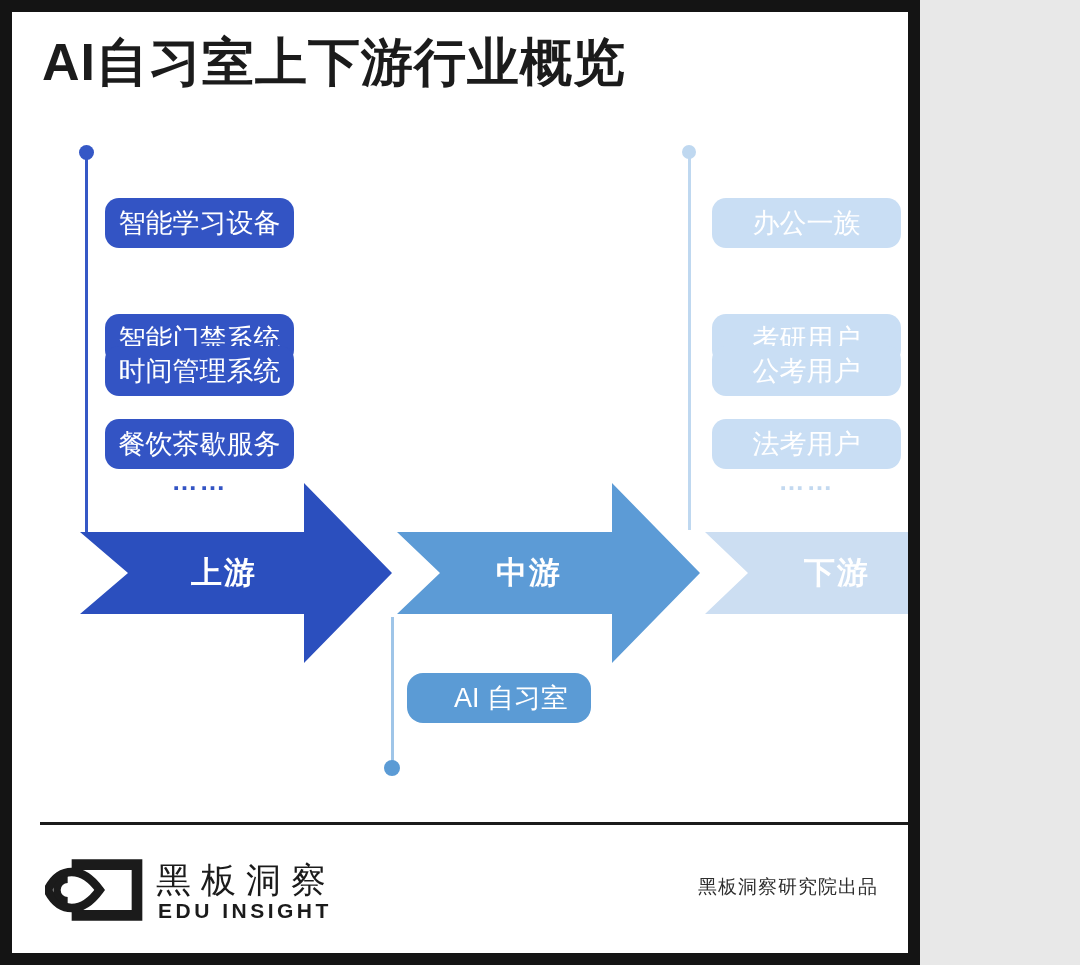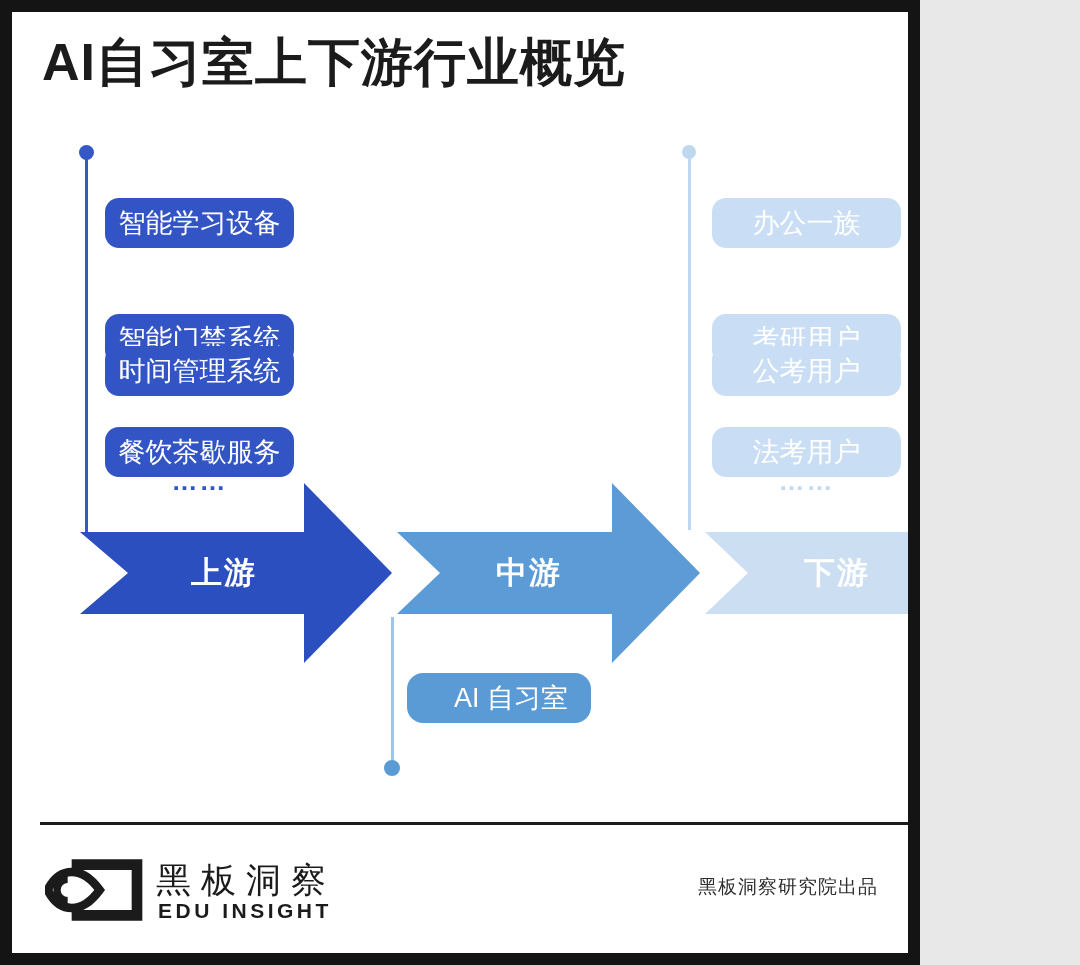--- a/index.html
+++ b/index.html
@@ -23,21 +23,21 @@
   .dot.down{left:682px;top:145px;width:14px;height:14px;background:var(--downstream-line);}
   .dot.mid{left:384px;top:760px;width:16px;height:16px;background:var(--midstream);}
   
   .pill{
     position:absolute;width:189px;height:50px;border-radius:14px;
     display:flex;align-items:center;justify-content:center;
     color:#ffffff;font-size:27px;white-space:nowrap;
   }
   .pill.up{left:105px;background:var(--upstream-pill);}
   .pill.down{left:712px;background:var(--downstream-pill);}
-  .r1{top:198px;}.r2{top:272px;margin-top:42px;}.r3{top:346px;}.r4{top:419px;margin-top:8px;}
+  .r1{top:198px;}.r2{top:272px;margin-top:42px;}.r3{top:346px;}.r4{top:419px;}
   .more{
     position:absolute;width:189px;top:466px;text-align:center;
     font-size:26px;font-weight:900;letter-spacing:2px;line-height:30px;
   }
   .more.up{left:105px;color:var(--upstream-pill);}
   .more.down{left:712px;color:var(--downstream-dots);}
   .arrows{position:absolute;left:0;top:0;width:1080px;height:965px;}
   .arrow-label{
     position:absolute;top:553px;height:40px;display:flex;align-items:center;justify-content:center;
     color:#ffffff;font-size:31px;font-weight:700;letter-spacing:2px;

